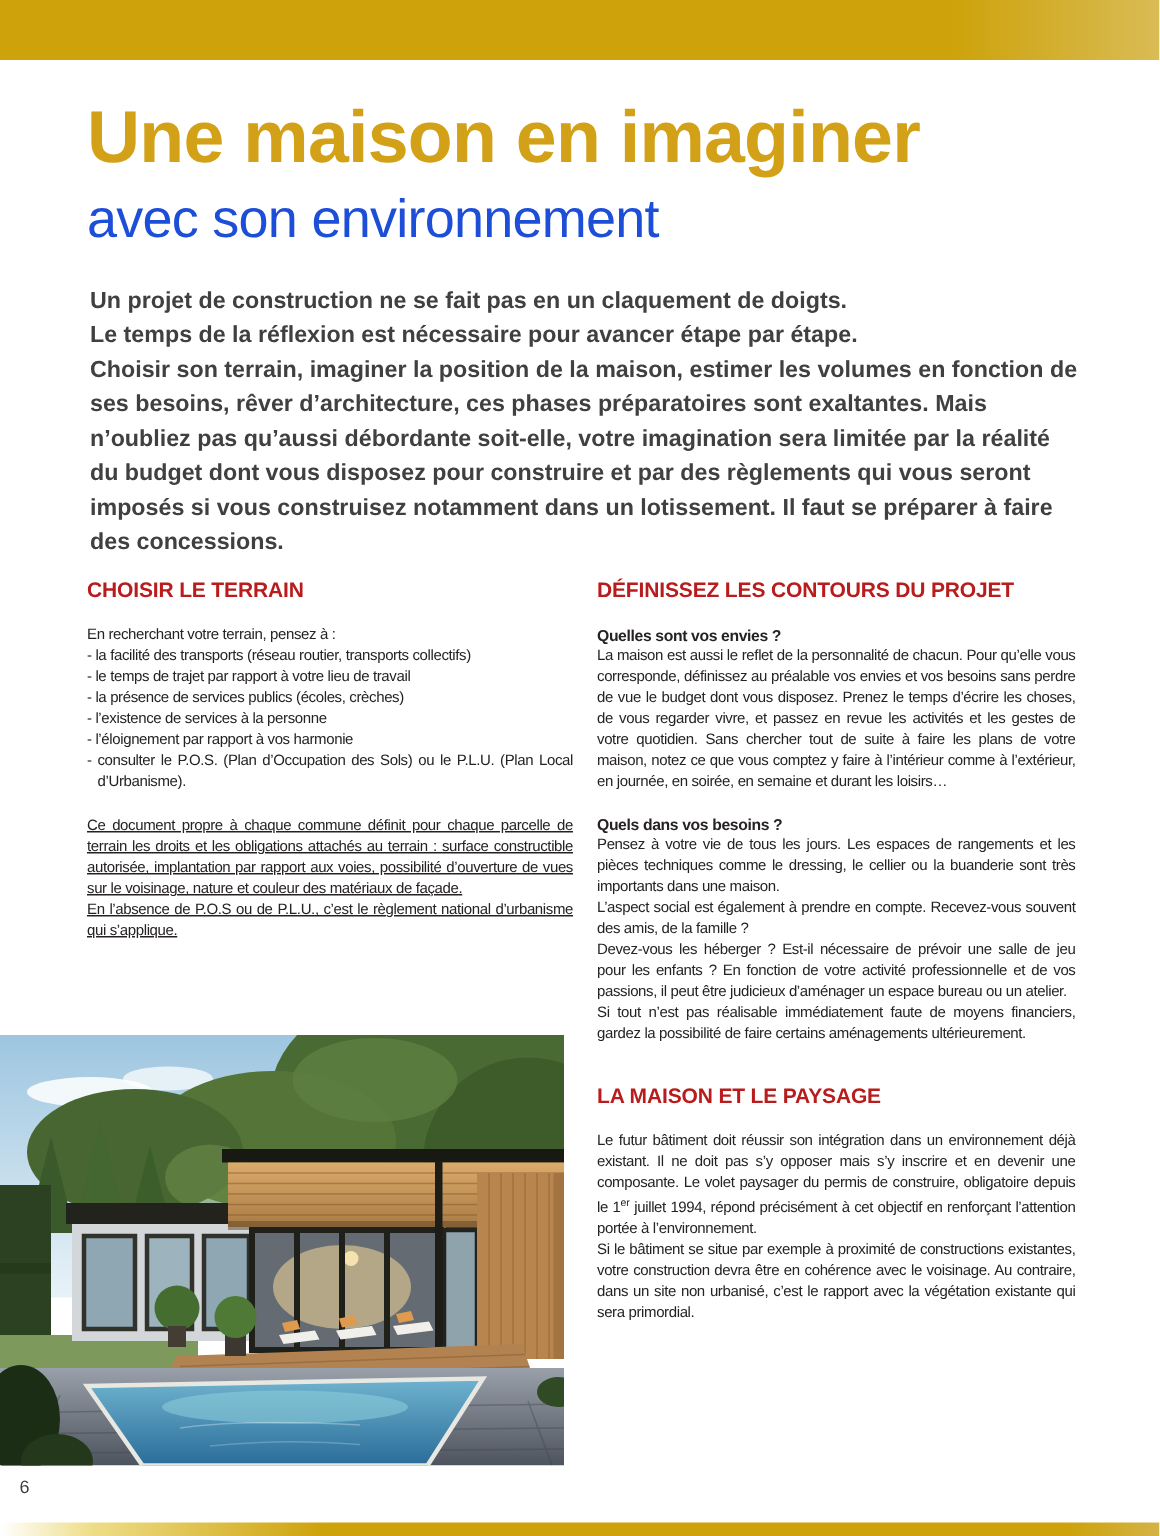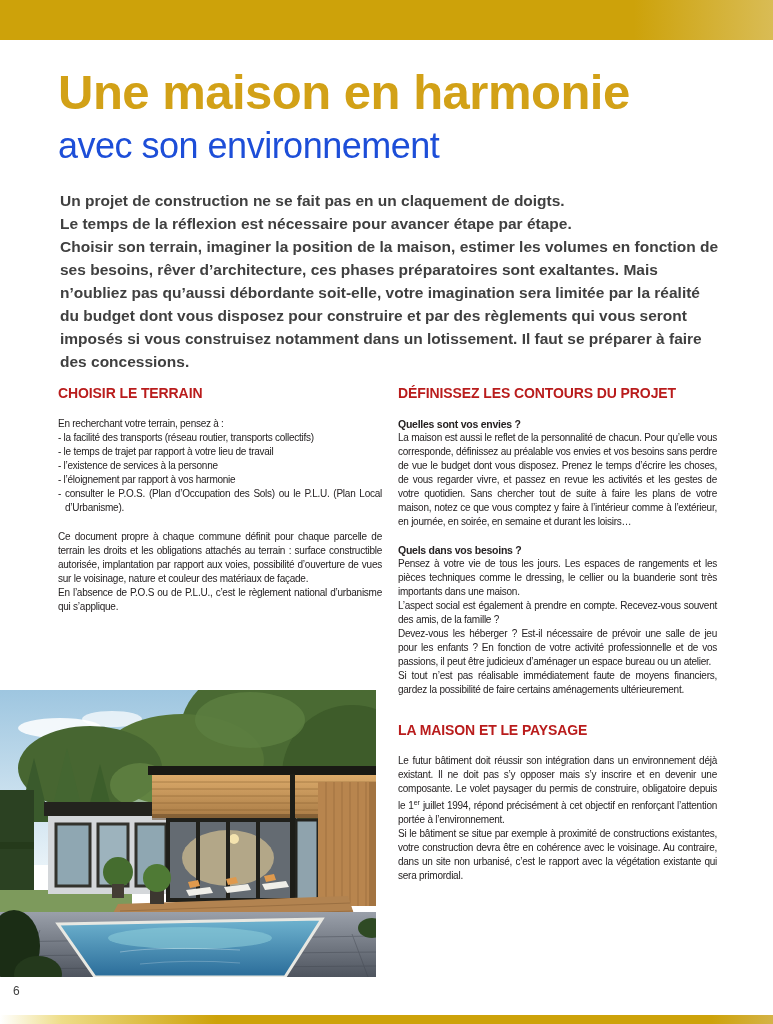--- a/index.html
+++ b/index.html
@@ -25,49 +25,50 @@
   }
   .col{position:absolute;top:386px;font-size:10px;line-height:14px;letter-spacing:-0.25px;}
   .col-left{left:58px;width:324px;}
   .col-right{left:398px;width:319px;}
   .h2{
     font-size:14px;font-weight:bold;color:#b91c1c;margin:0 0 17px 0;letter-spacing:-0.1px;
   }
   .h2.pay{margin-top:26px;}
   .listintro{margin:0;}
   .bullet{padding-left:7px;text-indent:-7px;text-align:justify;margin:0;}
-  .para{margin:15px 0 0 0;text-align:justify;white-space:pre-line;}
+  .para{margin:15px 0 0 0;text-align:justify;white-space:pre-line;text-decoration:underline;}
   .just{margin:0;text-align:justify;white-space:pre-line;}
   .subh{font-size:10.5px;font-weight:bold;margin:0;}
   .subh.mt{margin-top:14px;}
   sup{font-size:7px;vertical-align:4px;letter-spacing:0;}
   figure.photo{position:absolute;left:0;top:690px;width:376px;height:287px;margin:0;}
   figure.photo svg{display:block;width:100%;height:100%;}
   .pagenum{position:absolute;left:13px;top:984px;font-size:12px;color:#3f3f3f;}
 </style>
 </head>
 <body>
 
 <div class="topbar"></div>
 
 <div class="titleblock">
-  <span class="l1">Une maison en harmonie</span>
+  <span class="l1">Une maison en imaginer</span>
   <span class="l2">avec son environnement</span>
 </div>
 
 <p class="intro">Un projet de construction ne se fait pas en un claquement de doigts.
 Le temps de la réflexion est nécessaire pour avancer étape par étape.
 Choisir son terrain, imaginer la position de la maison, estimer les volumes en fonction de ses besoins, rêver d’architecture, ces phases préparatoires sont exaltantes. Mais n’oubliez pas qu’aussi débordante soit-elle, votre imagination sera limitée par la réalité du budget dont vous disposez pour construire et par des règlements qui vous seront imposés si vous construisez notamment dans un lotissement. Il faut se préparer à faire des concessions.</p>
 
 <div class="col col-left">
   <h2 class="h2">CHOISIR LE TERRAIN</h2>
   <p class="listintro">En recherchant votre terrain, pensez à :</p>
   <div>
     <p class="bullet">- la facilité des transports (réseau routier, transports collectifs)</p>
     <p class="bullet">- le temps de trajet par rapport à votre lieu de travail</p>
+    <p class="bullet">- la présence de services publics (écoles, crèches)</p>
     <p class="bullet">- l’existence de services à la personne</p>
     <p class="bullet">- l’éloignement par rapport à vos harmonie</p>
     <p class="bullet">- consulter le P.O.S. (Plan d’Occupation des Sols) ou le P.L.U. (Plan Local d’Urbanisme).</p>
   </div>
   <p class="para">Ce document propre à chaque commune définit pour chaque parcelle de terrain les droits et les obligations attachés au terrain : surface constructible autorisée, implantation par rapport aux voies, possibilité d’ouverture de vues sur le voisinage, nature et couleur des matériaux de façade.
 En l’absence de P.O.S ou de P.L.U., c’est le règlement national d’urbanisme qui s’applique.</p>
 </div>
 
 <div class="col col-right">
   <h2 class="h2">DÉFINISSEZ LES CONTOURS DU PROJET</h2>

